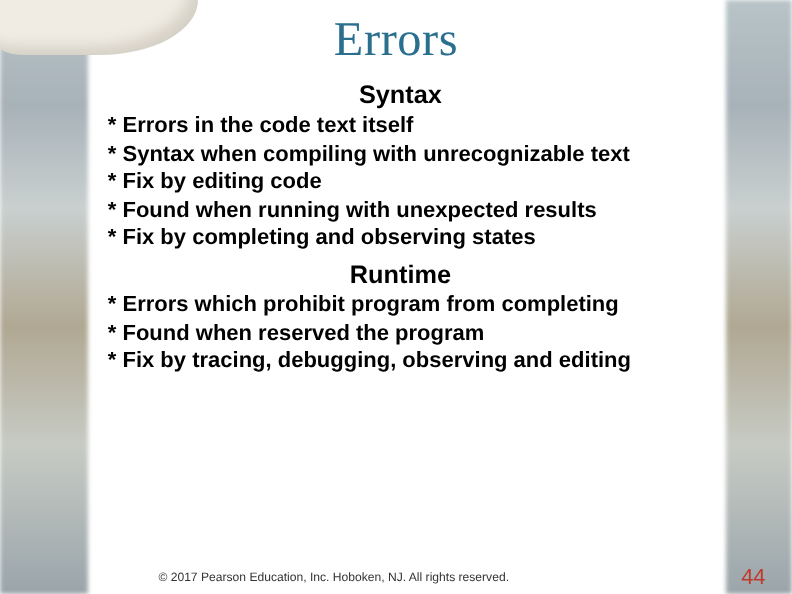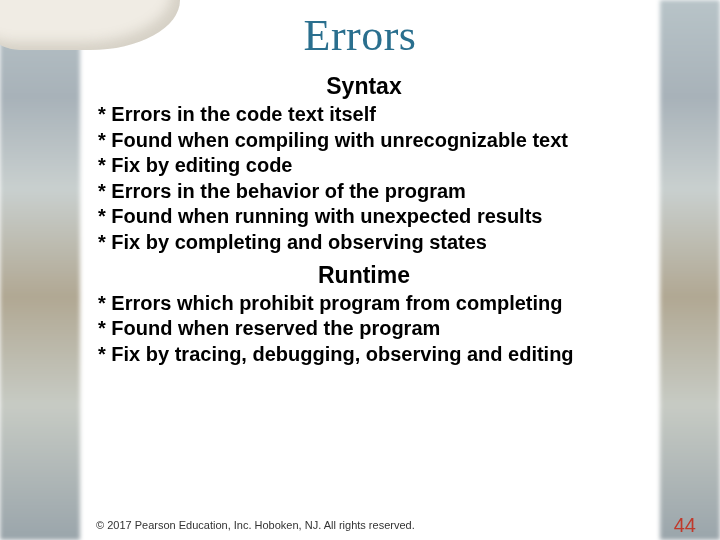--- a/index.html
+++ b/index.html
@@ -71,20 +71,21 @@
     height: 30px;
     display: flex;
     justify-content: space-between;
     align-items: center;
     padding: 0 24px 0 96px;
     background: rgba(255,255,255,0.0);
   }
   .copyright {
     font-size: 11px;
     color: #333;
+    margin-left: 48px;
   }
   .pagenum {
     font-size: 20px;
     color: #c0392b;
   }
 </style>
 </head>
 <body>
 
 <div class="bg-strip-left"></div>
@@ -92,26 +93,25 @@
 <div class="top-cloud"></div>
 
 <div class="slide">
   <h1 class="title">Errors</h1>
 
   <div class="content">
 
     <div class="section-heading first">Syntax</div>
     <div class="bullets">
       <span class="bullet">* Errors in the code text itself</span>
-      <span class="bullet">* Found when compiling with unrecognizable text</span>
+      <span class="bullet">* Syntax when compiling with unrecognizable text</span>
       <span class="bullet">* Fix by editing code</span>
     </div>
 
     <div class="bullets">
-      <span class="bullet">* Errors in the behavior of the program</span>
       <span class="bullet">* Found when running with unexpected results</span>
       <span class="bullet">* Fix by completing and observing states</span>
     </div>
 
     <div class="section-heading">Runtime</div>
     <div class="bullets">
       <span class="bullet">* Errors which prohibit program from completing</span>
       <span class="bullet">* Found when reserved the program</span>
       <span class="bullet">* Fix by tracing, debugging, observing and editing</span>
     </div>

